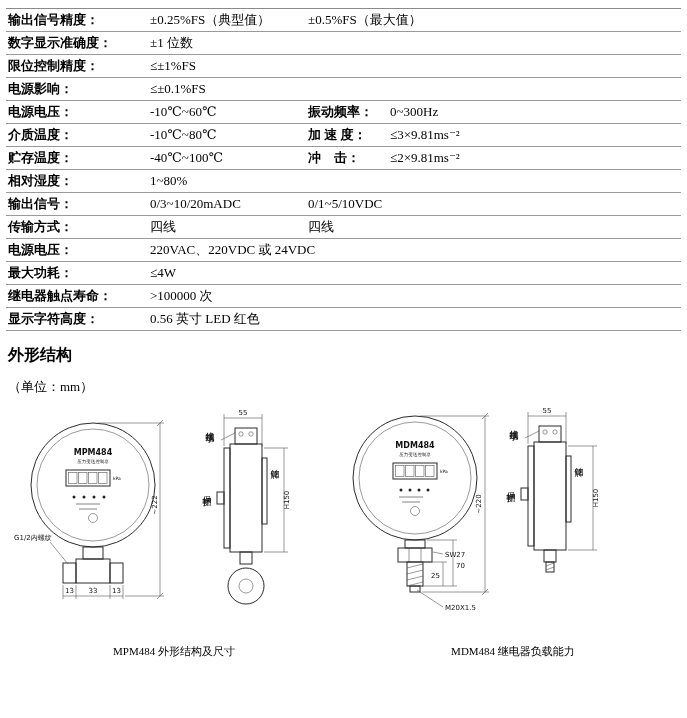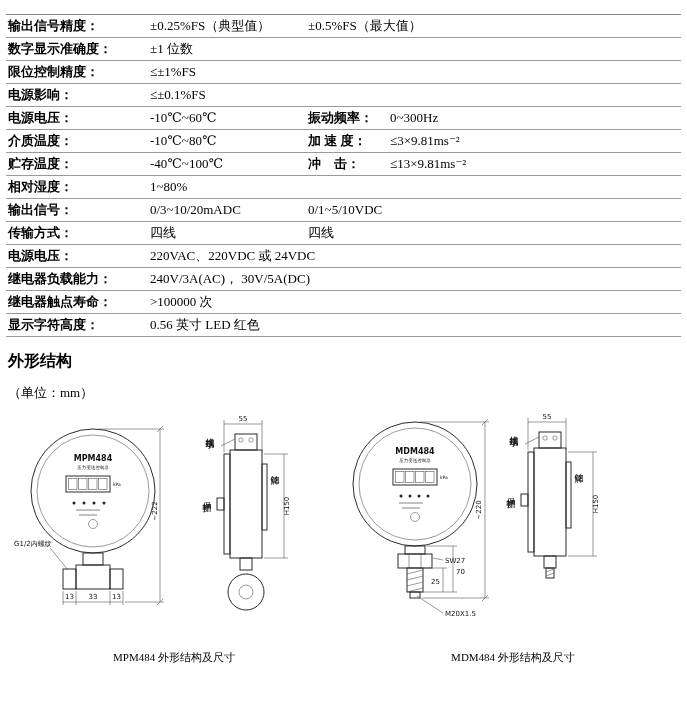--- a/index.html
+++ b/index.html
@@ -1,21 +1,21 @@
 <!DOCTYPE html>
 <html><head>
 <meta charset="utf-8">
 <style>
   * { margin:0; padding:0; box-sizing:border-box; }
   html,body { width:687px; background:#ffffff; }
   body { height:718px; font-family:"Liberation Serif","DejaVu Serif",serif; color:#000; overflow:hidden; }
   .page { padding:8px 6px 0 6px; }
 
   
-  table.specs { width:100%; border-collapse:collapse; table-layout:fixed; border-top:1px solid #8a8a8a;margin-top:6px; }
+  table.specs { width:100%; border-collapse:collapse; table-layout:fixed; border-top:1px solid #8a8a8a; }
   table.specs td { border-bottom:1px solid #9a9a9a; font-size:13px; height:22px; padding:2px 2px;
                    white-space:nowrap; overflow:visible; vertical-align:middle; }
   table.specs td.lbl { font-weight:bold; }
   table.specs td.lbl2 { font-weight:bold; }
 
   
   .section-title { font-family:Liberation Serif, serif; font-weight:bold;
                    font-size:16px; margin:14px 0 12px 2px; }
   .unit-note { font-size:13px; margin:0 0 4px 2px; }
 
@@ -82,21 +82,21 @@
       <tr>
         <td class="lbl">介质温度：</td>
         <td class="val">-10℃~80℃</td>
         <td class="lbl2">加 速 度：</td>
         <td class="val">≤3×9.81ms⁻²</td>
       </tr>
       <tr>
         <td class="lbl">贮存温度：</td>
         <td class="val">-40℃~100℃</td>
         <td class="lbl2">冲　击：</td>
-        <td class="val">≤13×9.81ms⁻²</td>
+        <td class="val">≤2×9.81ms⁻²</td>
       </tr>
       <tr>
         <td class="lbl">相对湿度：</td>
         <td class="val">1~80%</td>
         <td class="lbl2"></td>
         <td class="val"></td>
       </tr>
 
       <tr>
         <td class="lbl">输出信号：</td>
@@ -106,26 +106,26 @@
       <tr>
         <td class="lbl">传输方式：</td>
         <td class="val">四线</td>
         <td class="val" colspan="2">四线</td>
       </tr>
       <tr>
         <td class="lbl">电源电压：</td>
         <td class="val">220VAC、220VDC 或 24VDC</td>
         <td class="val" colspan="2"></td>
       </tr>
-
-      <tr>
-        <td class="lbl">继电器负载能力：</td>
-        <td class="val">240V/3A(AC)，  30V/5A(DC)</td>
-        <td class="val" colspan="2"></td>
-      </tr>
+      <tr>
+        <td class="lbl">最大功耗：</td>
+        <td class="val">≤4W</td>
+        <td class="val" colspan="2"></td>
+      </tr>
+
       <tr>
         <td class="lbl">继电器触点寿命：</td>
         <td class="val">&gt;100000 次</td>
         <td class="val" colspan="2"></td>
       </tr>
       <tr>
         <td class="lbl">显示字符高度：</td>
         <td class="val">0.56 英寸 LED 红色</td>
         <td class="val" colspan="2"></td>
       </tr>
@@ -299,17 +299,17 @@
 
           <line class="thin" x1="221" y1="46" x2="250" y2="46"></line>
           <line class="thin" x1="221" y1="150" x2="250" y2="150"></line>
           <line class="thin" x1="246" y1="46" x2="246" y2="150"></line>
           <text class="dimc" x="251" y="98" transform="rotate(-90 251 98)">H150</text>
         </g>
       </svg>
       <div class="vlabel" style="left:162px; top:22px;">接线端子</div>
       <div class="vlabel" style="left:159px; top:84px;">保护帽</div>
       <div class="vlabel" style="left:227px; top:60px;">铭牌</div>
-      <figcaption>MDM484 外形结构及尺寸</figcaption>
+      <figcaption>MDM484 继电器负载能力</figcaption>
     </figure>
 
   </div>
 </div>
 
 </body></html>

